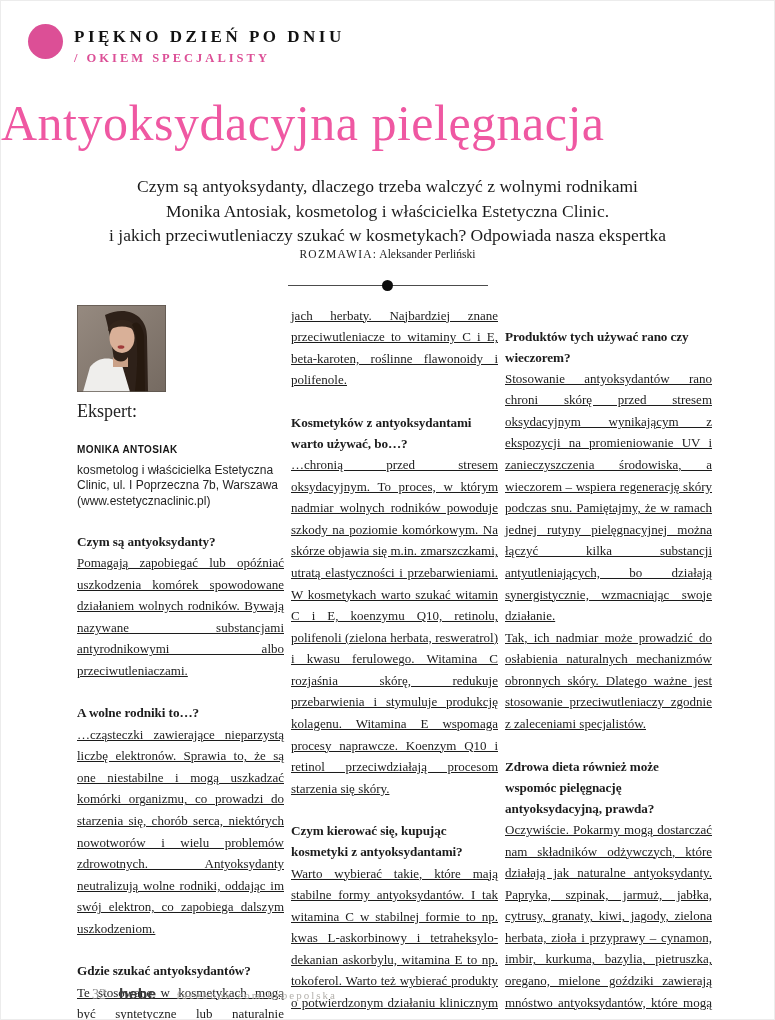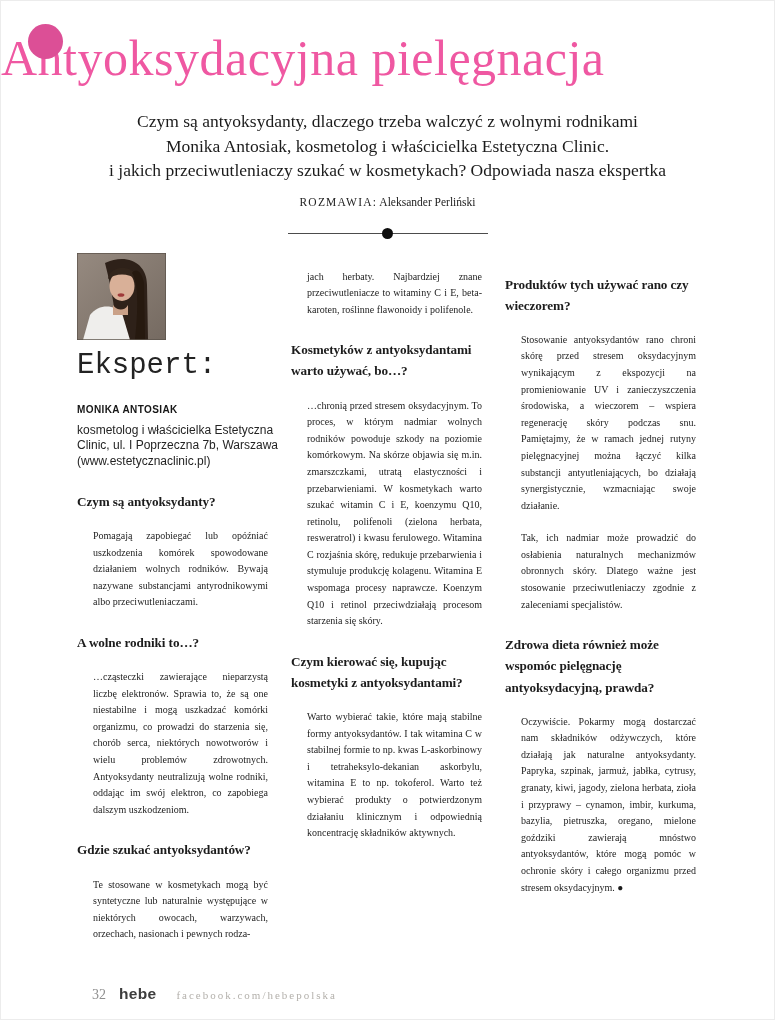--- a/index.html
+++ b/index.html
@@ -52,21 +52,20 @@
   }
   .lede {
     margin-top: 23px;
     text-align: center;
     font-size: 17.5px;
     line-height: 24.5px;
     color: #1b1b1b;
   }
   .lede span { display: block; }
   .byline {
-    margin-top: 13px;
     text-align: center;
     font-size: 11.5px;
     color: #222;
   }
   .byline .label { letter-spacing: 1.2px; }
   .divider {
     position: relative;
     width: 200px;
     margin: 25px auto 0;
     border-top: 1.5px solid #4c4c4c;
@@ -85,22 +84,22 @@
     gap: 7px;
     padding: 19px 62px 0 76px;
     align-items: flex-start;
   }
   .col { flex: 1; min-width: 0; }
 
   .expert-photo { margin: 0; width: 89px; height: 87px; }
   .expert-photo svg { display: block; width: 89px; height: 87px; }
   .expert-label {
     margin-top: 9px;
-    font-family: Liberation Mono, monospace;
-    font-size: 29px;
+    font-family: Liberation Serif, serif;
+    font-size: 18px;
     color: #232323;
   }
   .expert-name {
     margin-top: 22px;
     font-family: "Liberation Sans", sans-serif;
     font-weight: bold;
     font-size: 10px;
     letter-spacing: 0.4px;
     color: #161616;
   }
@@ -115,24 +114,25 @@
   .qa { margin-top: 0; }
   .qa-first { margin-top: 20px; }
   .qa h3.qa-q {
     margin: 21px 0 0;
     font-size: 13.2px;
     line-height: 1.6;
     font-weight: bold;
     letter-spacing: -0.1px;
   }
   .qa p.qa-a {
-    margin: 16px;
-    font-size: 10px;
+    margin: 0;
+    font-size: 13px;
     line-height: 1.66;
     text-align: justify;
+    text-decoration: underline;
   }
   .qa > :first-child { margin-top: 0; }
 
   
   .page-footer {
     position: absolute;
     left: 71px; bottom: 16px;
     display: flex;
     align-items: baseline;
   }
@@ -155,20 +155,24 @@
     letter-spacing: 2px;
     color: #b3b0ab;
   }
 </style>
 </head>
 <body>
 
 <div class="page" style="--accent: #dc4f96; --title-pink: #ef58a2;">
 
   <div class="brand-dot"></div>
+  <div class="brand-text">
+    <div class="section-title">PIĘKNO DZIEŃ PO DNIU</div>
+    <div class="section-sub">/ OKIEM SPECJALISTY</div>
+  </div>
 
   <h1 class="article-title">Antyoksydacyjna pielęgnacja</h1>
   <div class="lede">
     <span>Czym są antyoksydanty, dlaczego trzeba walczyć z wolnymi rodnikami</span>
     <span>Monika Antosiak, kosmetolog i właścicielka Estetyczna Clinic.</span>
     <span>i jakich przeciwutleniaczy szukać w kosmetykach? Odpowiada nasza ekspertka</span>
   </div>
   <div class="byline">
     <span class="label">ROZMAWIA:</span>
     <span>Aleksander Perliński</span>

